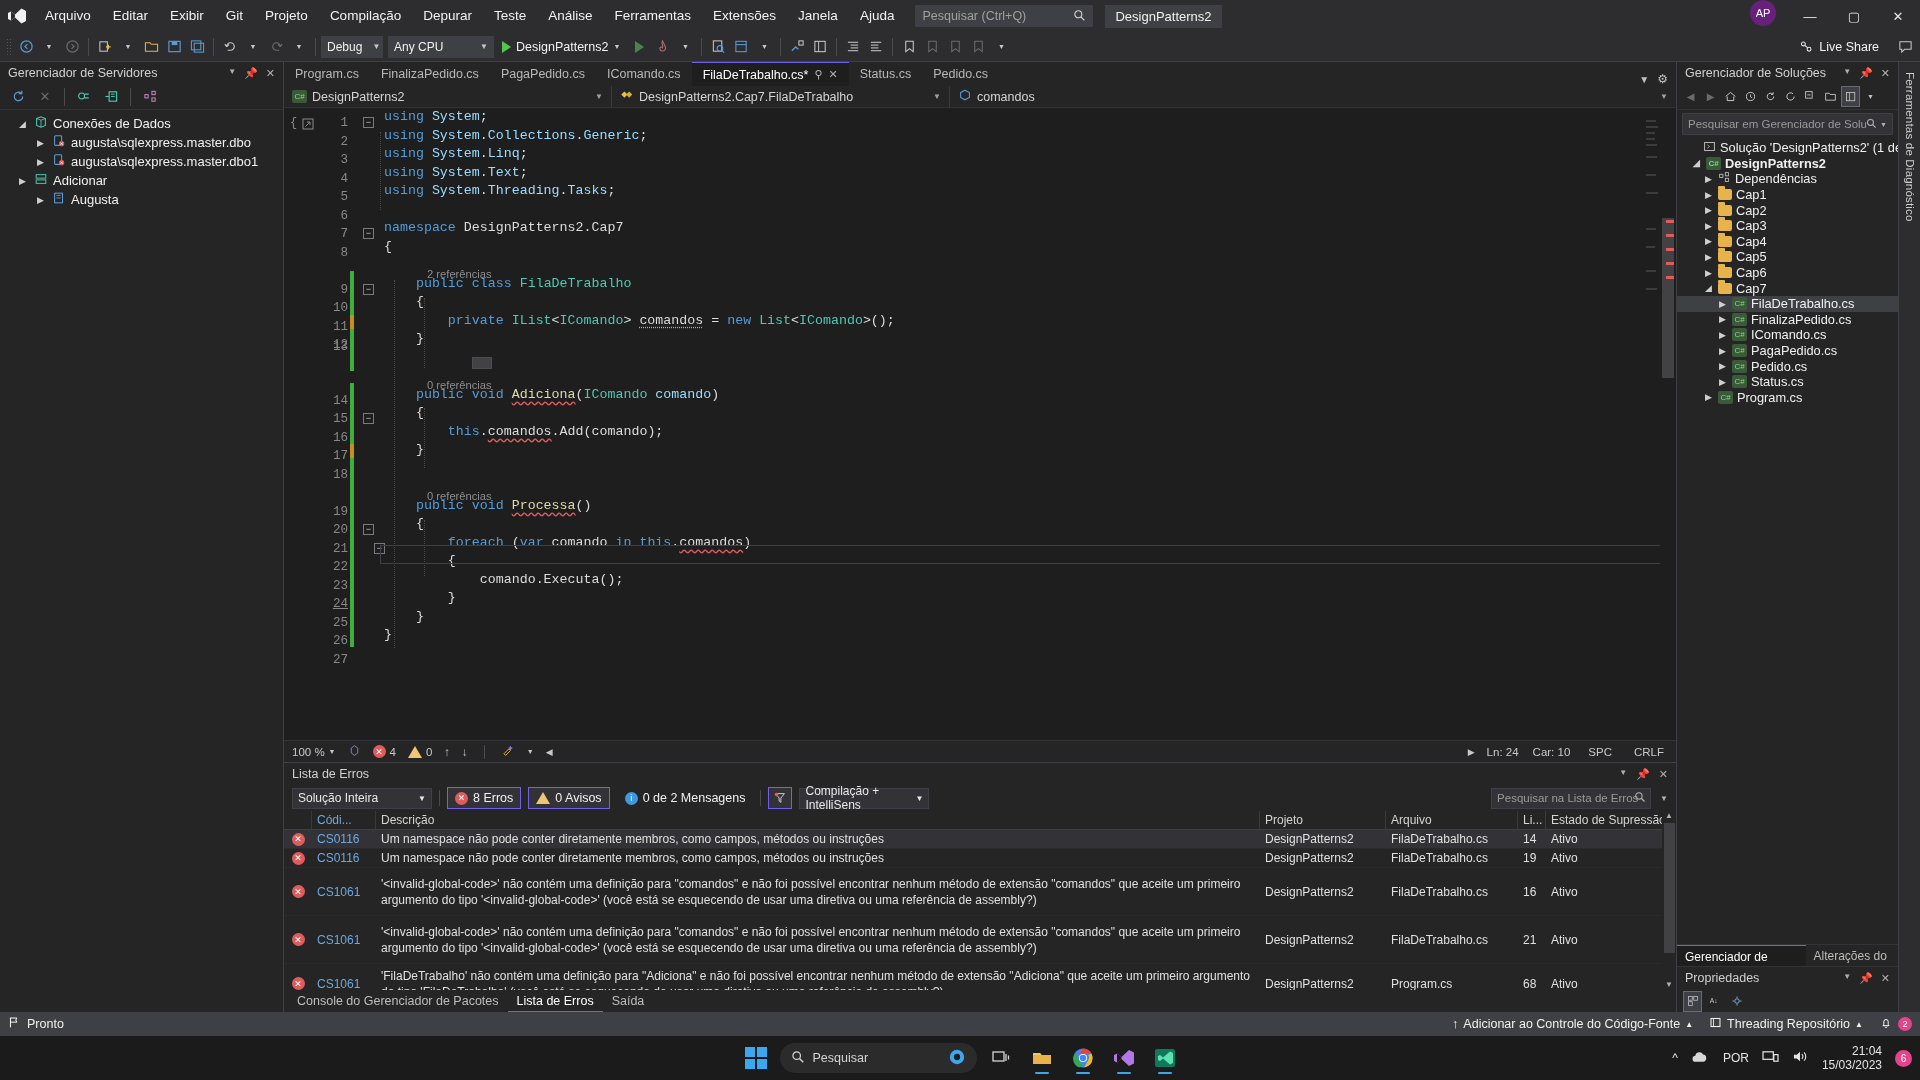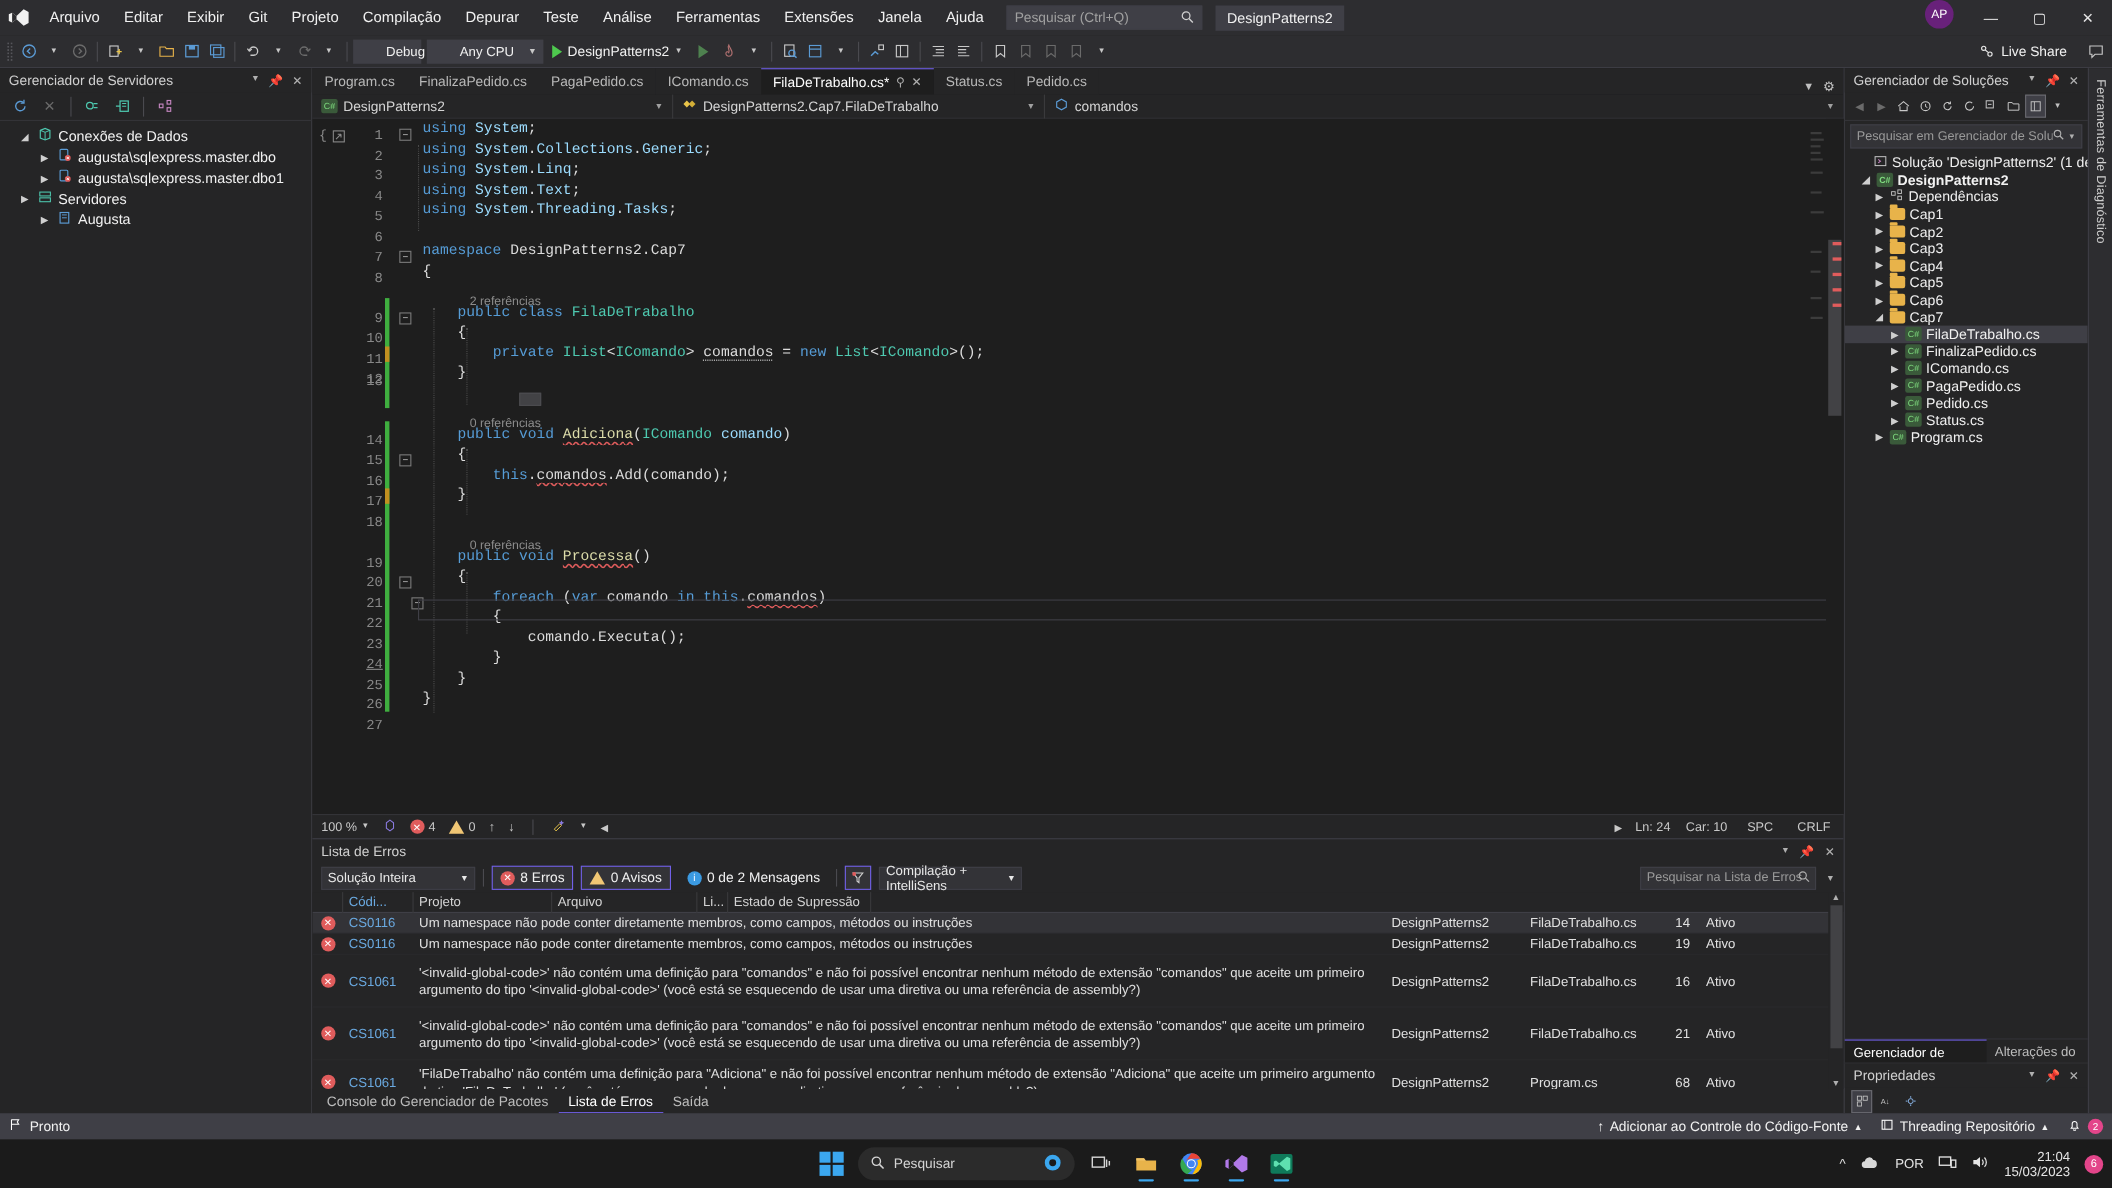--- a/index.html
+++ b/index.html
@@ -35,21 +35,21 @@
              padding:0 4px; flex-shrink:0; gap:1px; border-bottom:1px solid #3f3f46; }
   .tb { height:24px; min-width:22px; padding:0 3px; display:flex; align-items:center;
         justify-content:center; color:#c8c8c8; font-size:12px; }
   .tsep { width:1px; height:18px; background:#4a4a4f; margin:0 4px; }
   .tb-grip { width:6px; height:18px; margin:0 2px;
     background-image: radial-gradient(#55555a 1px, transparent 1px);
     background-size:3px 3px; }
   .combo { height:22px; background:#3f3f46; color:#f1f1f1; font-size:12px;
            display:flex; align-items:center; padding:0 6px; min-width:62px;
            justify-content:space-between; gap:10px; }
-  .combo .cv { white-space:nowrap;margin-left:24px; }
+  .combo .cv { white-space:nowrap; }
   .combo .ca { font-size:8px; color:#c8c8c8; }
   .runbtn { display:flex; align-items:center; gap:5px; padding:0 7px; height:24px; font-size:12.5px; color:#f1f1f1; }
   .tri { width:0; height:0; border-left:9px solid #4ec94e; border-top:6px solid transparent; border-bottom:6px solid transparent; }
   .tri.hollow { border-left-color:#5a9e5a; opacity:.75; }
   .liveshare { margin-left:auto; display:flex; align-items:center; gap:6px; padding:0 10px; font-size:12.5px; color:#f1f1f1; }
 
   
   .body { flex:1; display:flex; min-height:0; background:#1e1e1e; }
 
   
@@ -509,21 +509,21 @@
           <span>augusta\sqlexpress.master.dbo1</span>
         </div>
         <div class="tnode" style="padding-left:16px;">
           <span class="arw">▶</span>
           <span>
             <svg width="14" height="14" viewBox="0 0 16 16">
                 <rect x="2.5" y="3" width="11" height="4" fill="none" stroke="#4ec9b0" stroke-width="1.1"></rect>
                 <rect x="2.5" y="9" width="11" height="4" fill="none" stroke="#4ec9b0" stroke-width="1.1"></rect>
               </svg>
           </span>
-          <span>Servidores</span>
+          <span>Adicionar</span>
         </div>
         <div class="tnode" style="padding-left:34px;">
           <span class="arw">▶</span>
           <span>
             <svg width="14" height="14" viewBox="0 0 16 16">
                 <rect x="3" y="2.5" width="9" height="11" fill="none" stroke="#5b9bd5" stroke-width="1.2"></rect>
                 <line x1="5" y1="5" x2="10" y2="5" stroke="#5b9bd5" stroke-width="1"></line>
                 <line x1="5" y1="8" x2="10" y2="8" stroke="#5b9bd5" stroke-width="1"></line>
               </svg>
           </span>
@@ -774,20 +774,21 @@
                 </svg>
             </span>
           </div>
           <span style="font-size:8px;color:#b0b0b0;padding-left:2px;">▼</span>
         </div>
 
         <div class="etable">
           <div class="ethead">
             <div class="c-ico" style="border-right:1px solid #3a3a3c;"></div>
             <div class="c-code">Códi...</div>
+            <div class="c-desc">Descrição</div>
             <div class="c-proj">Projeto</div>
             <div class="c-file">Arquivo</div>
             <div class="c-line">Li...</div>
             <div class="c-sup">Estado de Supressão</div>
           </div>
 
           <div class="erow sel">
             <div class="c-ico">
                 <span class="ico-err">✕</span>
               </div>

